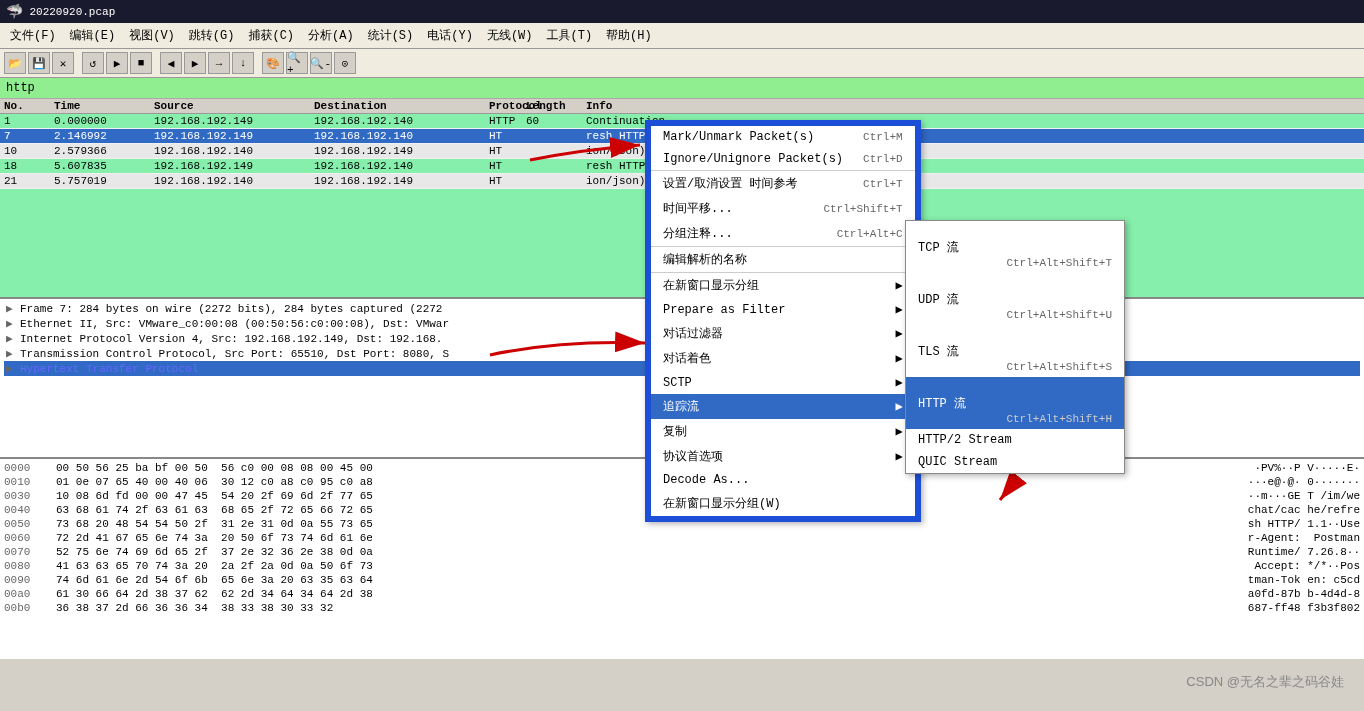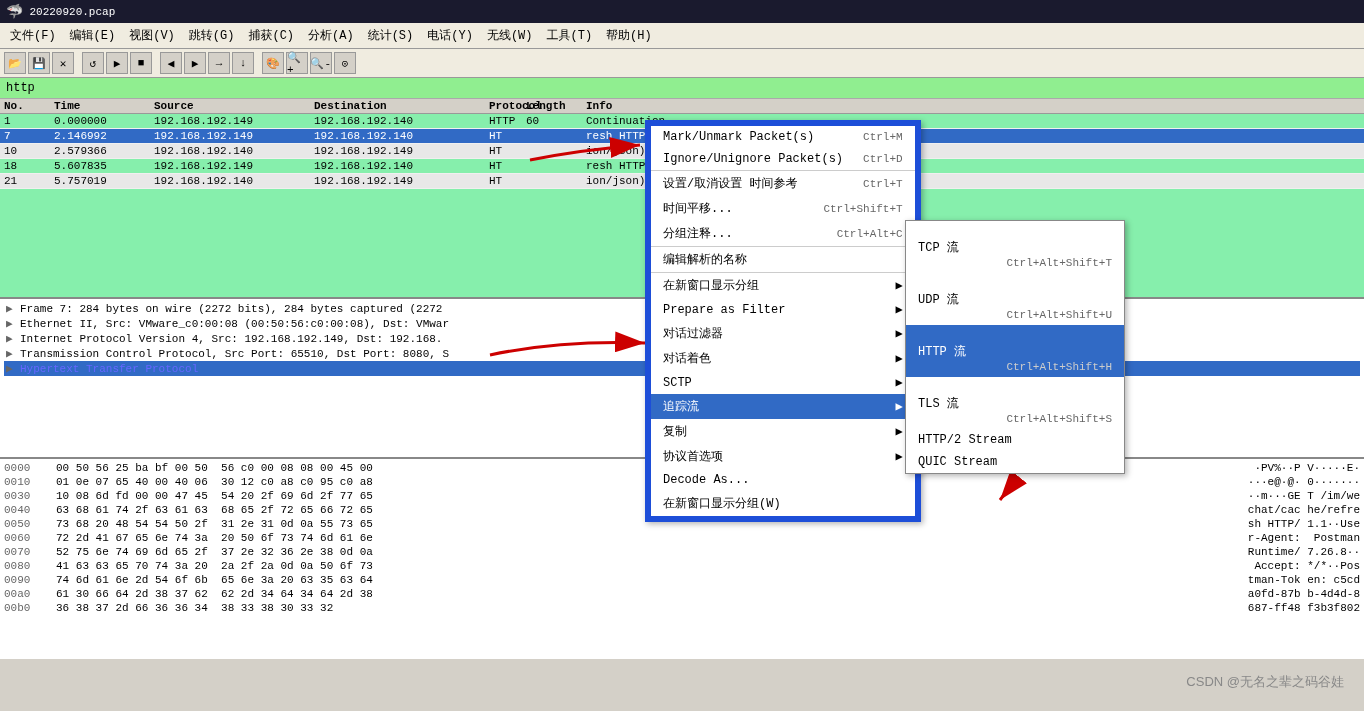--- a/index.html
+++ b/index.html
@@ -458,27 +458,27 @@
 
   <div class="submenu">
     <div class="sub-item">
       <span>TCP 流</span>
       <span class="shortcut">Ctrl+Alt+Shift+T</span>
     </div>
     <div class="sub-item">
       <span>UDP 流</span>
       <span class="shortcut">Ctrl+Alt+Shift+U</span>
     </div>
+    <div class="sub-item">
+      <span>TLS 流</span>
+      <span class="shortcut">Ctrl+Alt+Shift+S</span>
+    </div>
     <div class="sub-item" style="background:#316ac5;color:white;">
       <span>HTTP 流</span>
       <span class="shortcut" style="color:#ccc;">Ctrl+Alt+Shift+H</span>
-    </div>
-    <div class="sub-item">
-      <span>TLS 流</span>
-      <span class="shortcut">Ctrl+Alt+Shift+S</span>
     </div>
     <div class="sub-item">
       <span>HTTP/2 Stream</span>
     </div>
     <div class="sub-item">
       <span>QUIC Stream</span>
     </div>
   </div>
 
   <svg class="arrow-svg" width="1364" height="711" viewBox="0 0 1364 711">

